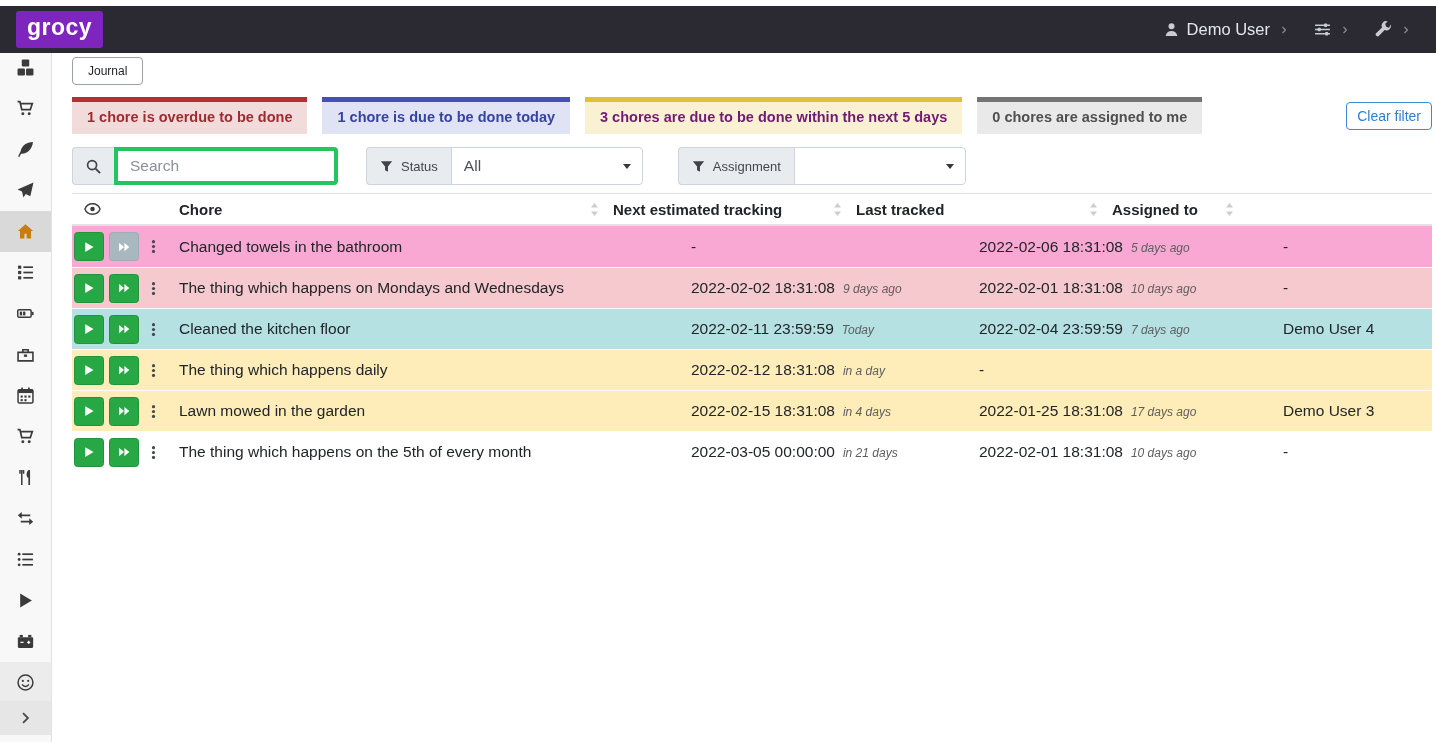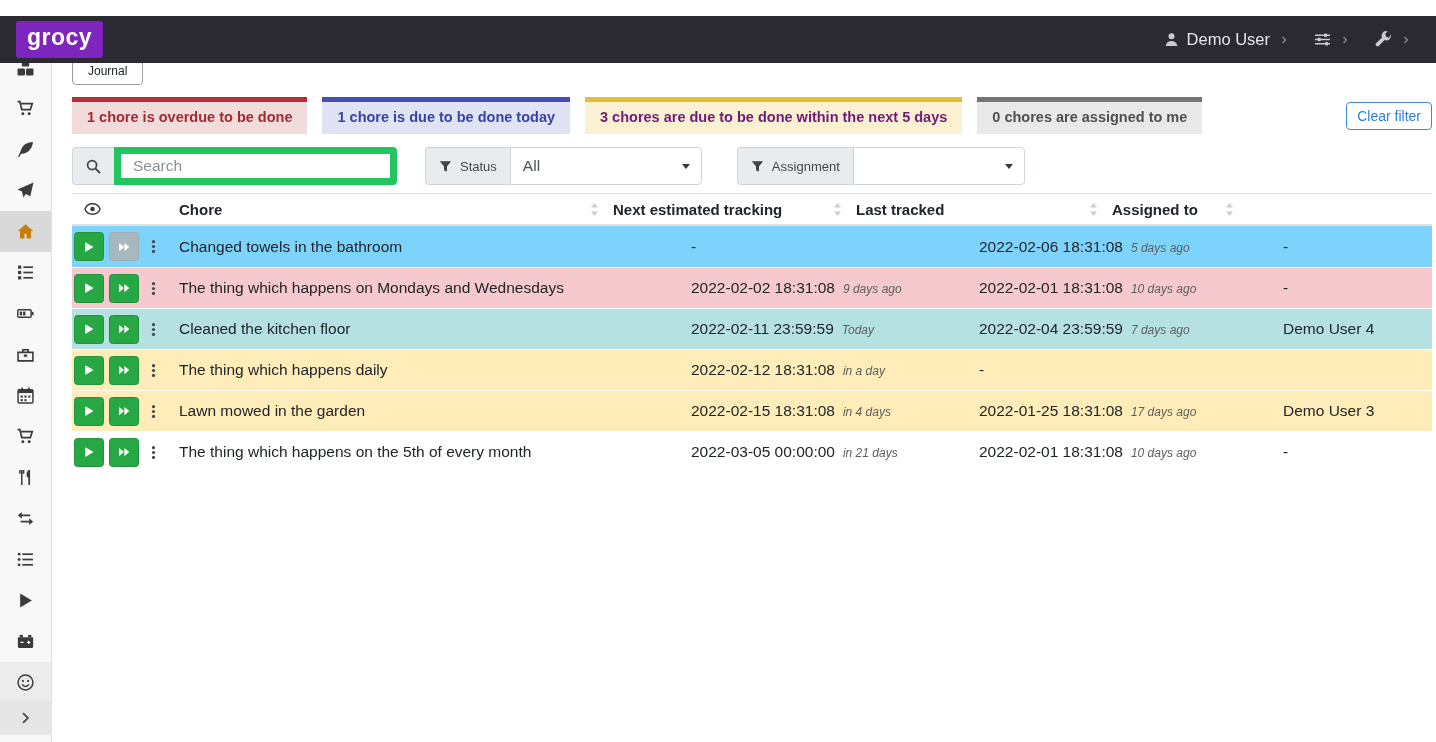--- a/index.html
+++ b/index.html
@@ -1,20 +1,20 @@
 <!DOCTYPE html>
 <html><head>
 <meta charset="utf-8">
 <style>
   * { box-sizing: border-box; margin: 0; padding: 0; }
   html, body { width: 1436px; height: 742px; overflow: hidden; background: #fff;
     font-family: "Liberation Sans", sans-serif; }
 
   
-  .navbar { position: fixed; top: 16px; left: 0; width: 100%; height: 47px; background: #2b2a32;
+  .navbar { position: fixed; top: 6px; left: 0; width: 100%; height: 47px; background: #2b2a32;
     display: flex; align-items: center; padding: 0 26px 0 16px; z-index: 10; }
   .logo { background: #7e25be; color: #fff; font-weight: bold; font-size: 23px;
     letter-spacing: .5px; padding: 3px 11px 6px; border-radius: 3px; line-height: 1.2; cursor: pointer; text-decoration: none; }
   .nav-right { margin-left: auto; display: flex; align-items: center; gap: 26px; }
   .nav-group { display: flex; align-items: center; gap: 8px; color: #c9cad3; cursor: pointer; }
   .nav-user-label { color: #e4e5eb; font-size: 16.5px; }
   .ichev { width: 8px; height: 12px; color: #8e8f99; margin-left: 2px; }
 
   
   .icon { display: inline-flex; }
@@ -56,21 +56,21 @@
     white-space: nowrap; cursor: pointer; }
   .btn-clear-filter { margin-left: auto; background: #fff; border: 1px solid #3d8bd4; color: #2e7fd0;
     border-radius: 4px; padding: 5px 10px; font-size: 14px; font-family: inherit; cursor: pointer; }
 
   .filters-row { display: flex; margin-bottom: 8px; }
   .input-group { display: flex; height: 38px; }
   .g-search { margin-right: 28px; }
   .g-status { margin-right: 35px; }
   .ig-addon { background: #e9ecef; border: 1px solid #ced4da; border-right: 0; border-radius: 4px 0 0 4px;
     display: flex; align-items: center; padding: 0 13px; gap: 8px; color: #42474d; font-size: 13px; }
-  .search-input { width: 283px; border: 7px solid #22c55e; border-radius: 0 4px 4px 0; padding: 0 12px;
+  .search-input { width: 224px; border: 4px solid #22c55e; border-radius: 0 4px 4px 0; padding: 0 12px;
     font-size: 15.5px; color: #495057; font-family: inherit; outline: none; }
   .search-input::placeholder { color: #8a9097; }
   .select { position: relative; background: #fff; border: 1px solid #ced4da; border-radius: 0 4px 4px 0;
     display: flex; align-items: center; padding: 0 26px 0 12px; font-size: 15.5px; color: #495057; cursor: pointer; }
   .select .caret { position: absolute; right: 11px; top: 50%; margin-top: -2px; width: 0; height: 0;
     border-left: 4.5px solid transparent; border-right: 4.5px solid transparent; border-top: 5.5px solid #343a40; }
 
   
   .thead { display: grid; grid-template-columns: 99px 434px 243px 256px 136px 1fr; height: 33px;
     align-items: center; border-top: 1px solid #dee2e6; border-bottom: 2px solid #dee2e6; }
@@ -415,21 +415,21 @@
         <span class="icon sort">
             <svg viewBox="0 0 10 15">
               <path d="M5 0l4 5.3H1z" fill="currentColor"></path>
               <path d="M5 15L1 9.7h8z" fill="currentColor"></path>
             </svg>
           </span>
       </div>
       <div></div>
     </div>
     <div class="tbody">
-        <div class="trow" style="background: #7dd3fc;">
+        <div class="trow" style="background: #f9a8d4;">
     <div class="cell cell-actions">
       <button class="btn-track">
         <span class="icon i12">
                 <svg viewBox="0 0 16 16">
                   <path d="M3 1.5v13L14 8z" fill="currentColor"></path>
                 </svg>
               </span>
       </button>
       <button class="btn-skip disabled">
         <span class="icon i12">

